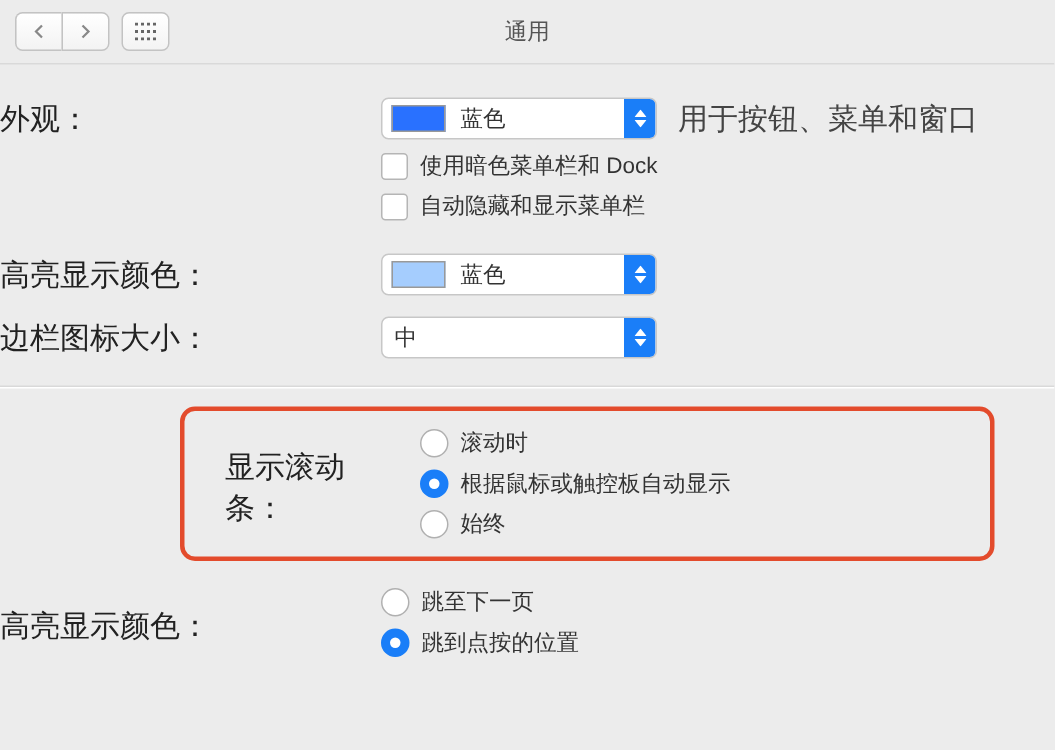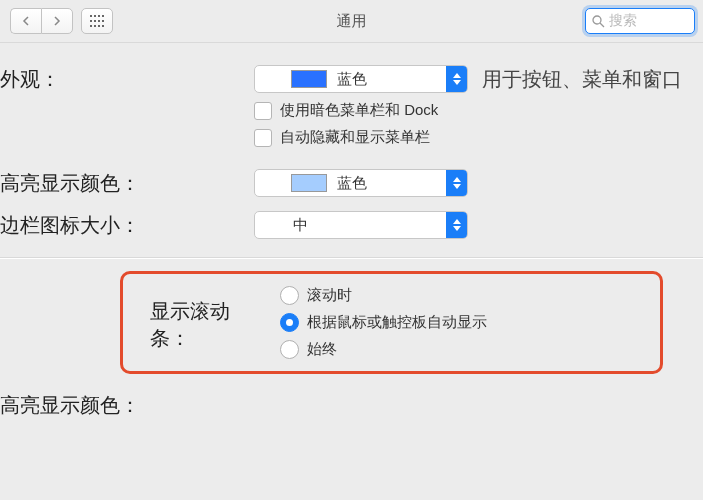--- a/index.html
+++ b/index.html
@@ -20,21 +20,21 @@
 .segbtn:nth-child(2){border-radius:0 5px 5px 0;}
 .segbtn.grid{margin-left:8px;border-radius:5px;}
 .title{position:absolute;left:0;right:0;text-align:center;font-size:15px;color:#555;pointer-events:none;}
 .searchwrap{margin-left:auto;margin-right:8px;display:flex;align-items:center;width:96px;height:24px;border:1px solid var(--blue);border-radius:5px;background:#fff;padding:0 6px;box-shadow:0 0 0 3px rgba(26,126,248,0.25);}
 .searchwrap svg{flex-shrink:0;}
 .searchwrap span{color:#bbb;font-size:14px;margin-left:4px;}
 .content{padding-top:22px;}
 .row{display:flex;align-items:center;margin-bottom:6px;}
 .lbl{width:242px;text-align:left;padding-right:12px;font-size:20px;color:#222;}
 .field{display:flex;align-items:center;}
-.select{display:flex;align-items:center;height:26px;border:1px solid #c7c7c7;border-radius:5px;background:#fff;overflow:hidden;padding-left:30px;}
+.select{display:flex;align-items:center;height:26px;border:1px solid #c7c7c7;border-radius:5px;background:#fff;overflow:hidden;}
 .select .swatch{width:34px;height:16px;margin-left:6px;border:1px solid #999;}
 .select .swatch.blue{background:var(--blue-swatch);}
 .select .swatch.hl{background:var(--highlight);}
 .select .val{padding:0 20px 0 10px;font-size:15px;}
 .select .arrows{width:20px;align-self:stretch;background:var(--blue);display:flex;flex-direction:column;align-items:center;justify-content:center;gap:2px;border-left:1px solid var(--blue);}
 .hint{margin-left:14px;font-size:20px;color:#444;}
 .chk{display:flex;align-items:center;margin-bottom:4px;}
 .chkbox{width:16px;height:16px;border:1px solid #b5b5b5;border-radius:3px;background:#fff;margin-right:8px;}
 hr{border:none;border-top:1px solid #d9d9d9;border-bottom:1px solid #fff;margin:18px 0 12px 0;}
 .radio{display:flex;align-items:center;margin-bottom:4px;}
@@ -77,27 +77,20 @@
               <rect x="12" y="5" width="2" height="2"></rect>
               <rect x="0" y="10" width="2" height="2"></rect>
               <rect x="4" y="10" width="2" height="2"></rect>
               <rect x="8" y="10" width="2" height="2"></rect>
               <rect x="12" y="10" width="2" height="2"></rect>
             </g>
         </svg>
       </div>
     </div>
     <div class="title">通用</div>
-    <div class="searchwrap">
-      <svg width="13" height="13" viewBox="0 0 13 13">
-          <circle cx="5" cy="5" r="4" fill="none" stroke="#999" stroke-width="1.3"></circle>
-          <line x1="8" y1="8" x2="12" y2="12" stroke="#999" stroke-width="1.3"></line>
-        </svg>
-      <span>搜索</span>
-    </div>
   </div>
 
   <div class="content">
     <div class="row">
       <div class="lbl">外观：</div>
       <div class="field">
         <div class="select" style="width:182px">
           <div class="swatch blue"></div>
           <div class="val">蓝色</div>
           <div class="arrows" style="margin-left:auto">
@@ -175,15 +168,25 @@
           <div class="radio">
             <div class="rbtn"></div>
             <span>始终</span>
           </div>
         </div>
       </div>
     </div>
 
     <div class="row after-frame" style="margin-top:18px">
       <div class="lbl">高亮显示颜色：</div>
+      <div class="opts">
+        <div class="radio">
+          <div class="rbtn"></div>
+          <span>跳至下一页</span>
+        </div>
+        <div class="radio">
+          <div class="rbtn sel"></div>
+          <span>跳到点按的位置</span>
+        </div>
+      </div>
     </div>
   </div>
 </div>
 
 </body></html>

